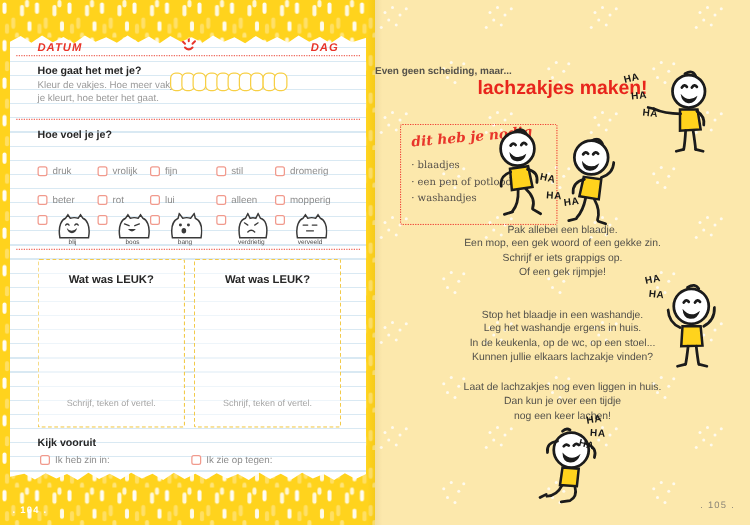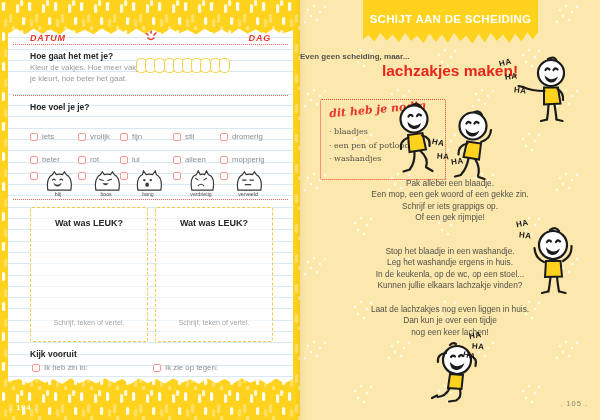--- a/index.html
+++ b/index.html
@@ -105,21 +105,21 @@
         <div class="color-box"></div>
         <div class="color-box"></div>
         <div class="color-box"></div>
       </div>
       <div class="sep" style="top:68px"></div>
 
       <div class="sec-title" style="top:75px">Hoe voel je je?</div>
 
       <div class="fi" style="left:22px;top:105px">
           <div class="cb"></div>
-          <span class="fl">iets</span>
+          <span class="fl">druk</span>
         </div>
       <div class="fi" style="left:70px;top:105px">
           <div class="cb"></div>
           <span class="fl">vrolijk</span>
         </div>
       <div class="fi" style="left:112px;top:105px">
           <div class="cb"></div>
           <span class="fl">fijn</span>
         </div>
       <div class="fi" style="left:165px;top:105px">
@@ -250,23 +250,20 @@
             <circle cx="67" cy="57" r="1.2"></circle>
               <circle cx="58" cy="62" r="1.2"></circle>
               <circle cx="64" cy="66" r="1.2"></circle>
             <circle cx="71" cy="51" r="1.2"></circle>
           </g>
         </pattern>
       </defs>
       <rect width="300" height="420" fill="url(#dotpat)"></rect>
     </svg>
 
-    <div class="banner">
-      <div class="banner-text">SCHIJT AAN DE SCHEIDING</div>
-    </div>
 
     <div class="intro">Even geen scheiding, maar...</div>
     <div class="activity-title">lachzakjes maken!</div>
 
     <div class="needs-box">
       <div class="needs-title">dit heb je nodig</div>
       <div class="needs-items">
         <div>· blaadjes</div>
         <div>· een pen of potlood</div>
         <div>· washandjes</div>

